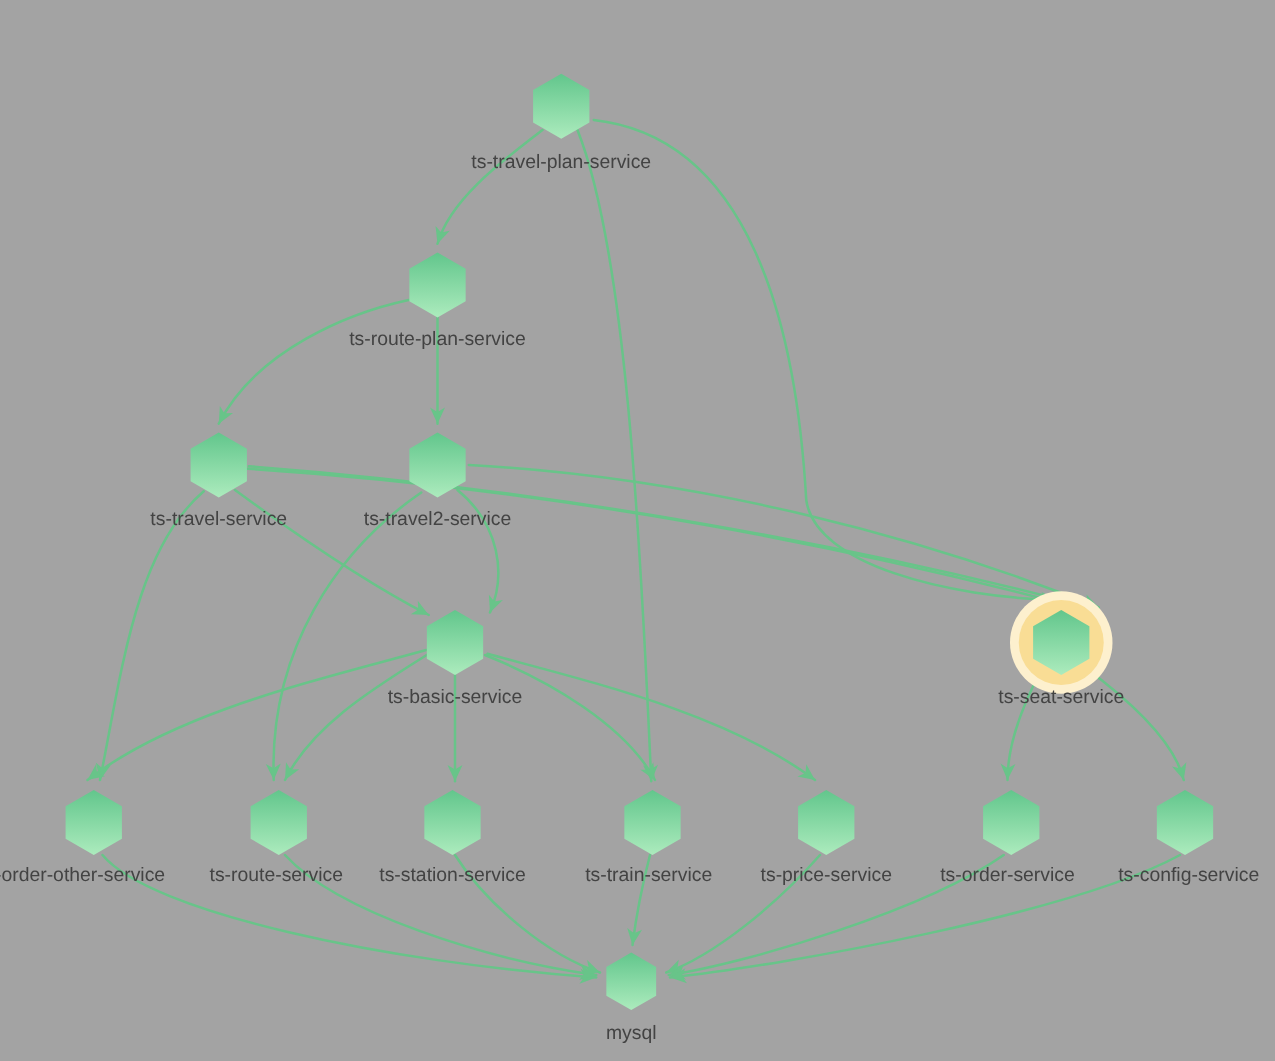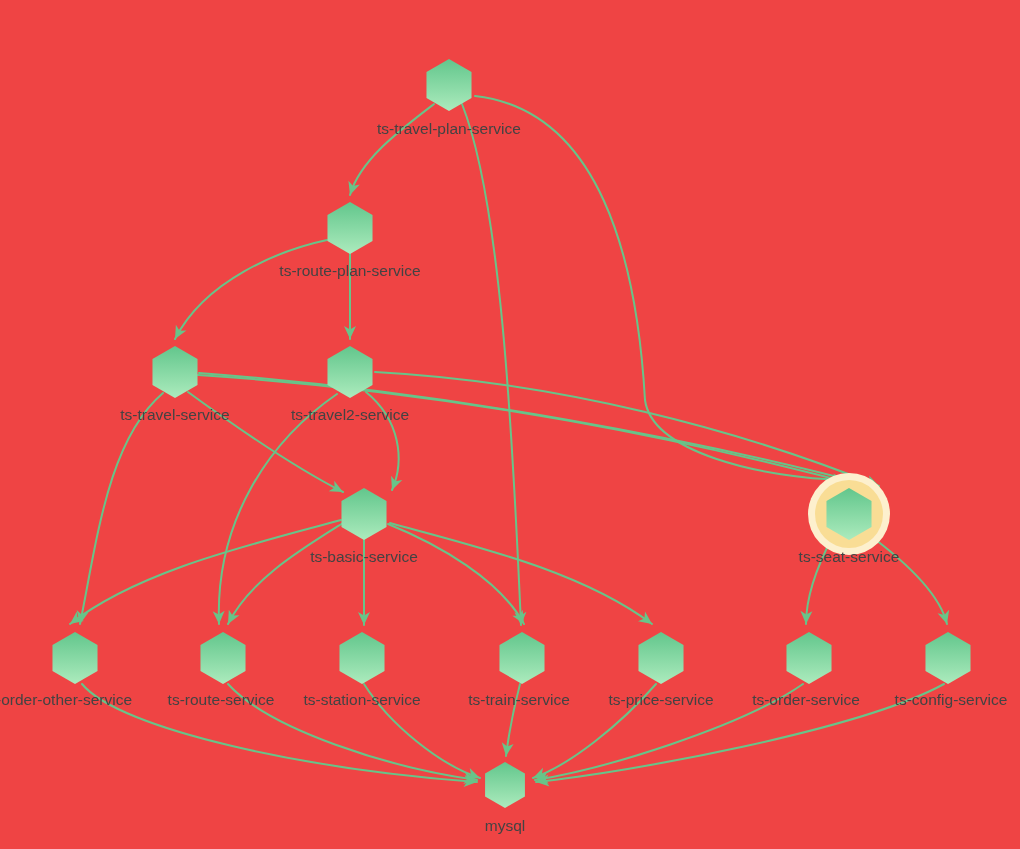--- a/index.html
+++ b/index.html
@@ -7,21 +7,21 @@
     padding: 0;
     background: #ffffff;
   }
   body {
     font-family: "Liberation Sans", sans-serif;
   }
   #graph-canvas {
     position: relative;
     width: 1020px;
     height: 849px;
-    background: #ef4444;
+    background: #a3a3a3;
     overflow: hidden;
   }
   svg.graph-svg {
     position: absolute;
     left: 0;
     top: 0;
     width: 1020px;
     height: 849px;
     display: block;
   }

